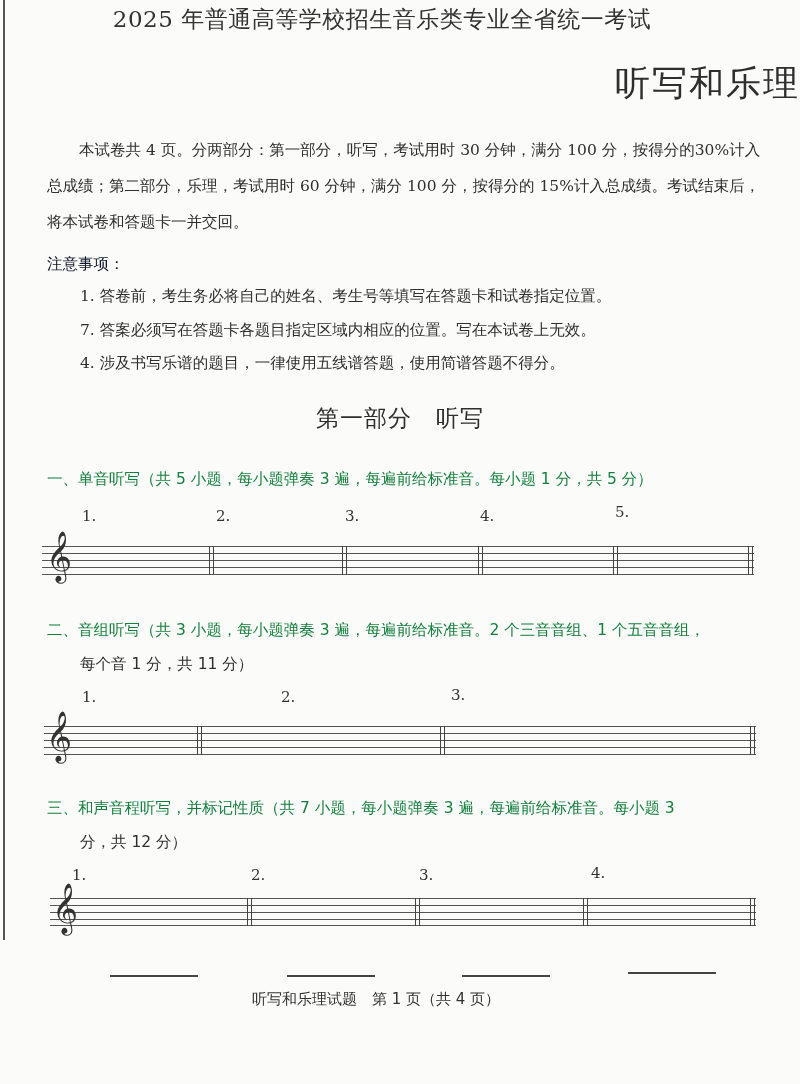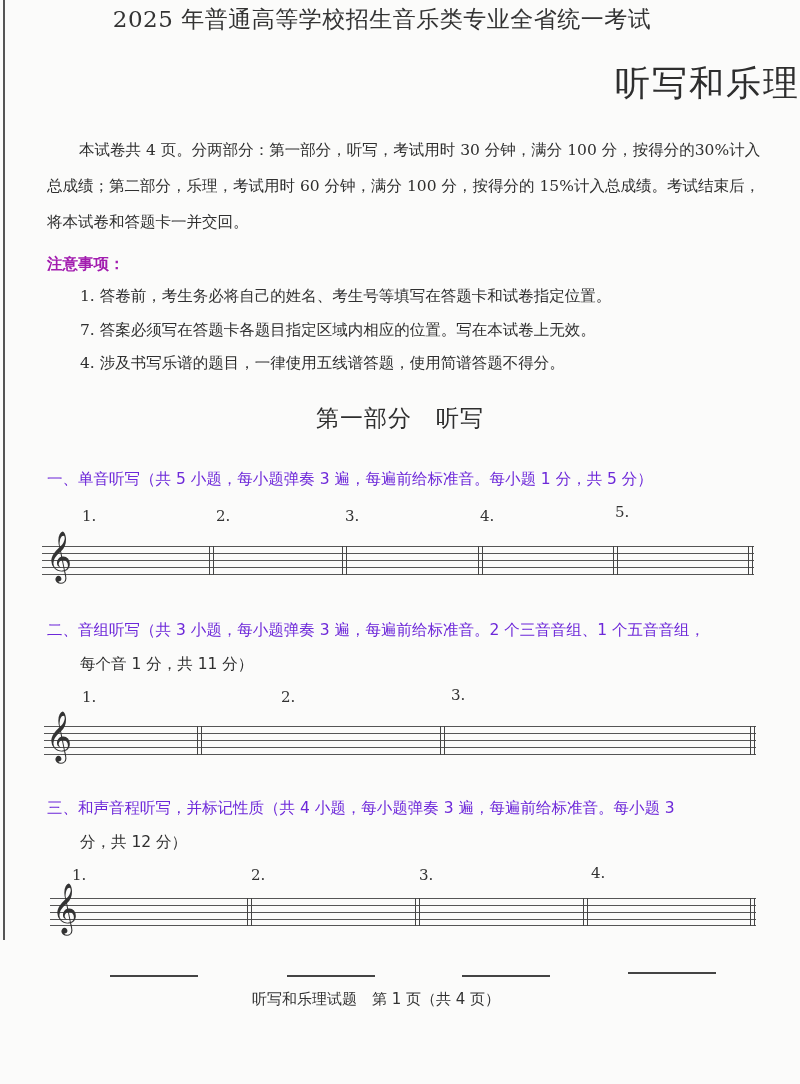--- a/index.html
+++ b/index.html
@@ -8,24 +8,24 @@
       background: #fbfbfa;
       font-family: "DejaVu Serif", "Liberation Serif", serif;
       color: #2a2a2a;
     }
     .page-border { position: absolute; left: 3px; top: 0; width: 2px; height: 940px; background: #555; }
     .abs { position: absolute; white-space: nowrap; }
     .exam-title { left: 0; width: 764px; top: 4px; text-align: center; font-size: 23px; letter-spacing: 0.5px; color: #333; }
     .paper-title { left: 0; width: 800px; top: 60px; text-align: right; font-size: 35px; font-family: "DejaVu Sans", sans-serif; color: #2e2e2e; letter-spacing: 2px; }
     .intro { left: 47px; width: 720px; top: 132px; font-size: 15.5px; line-height: 36px; white-space: normal; color: #2f2f2f; }
     .intro p { margin: 0; text-indent: 32px; }
-    .notes-heading { left: 47px; top: 254px; font-size: 15.5px; font-weight: bold; font-family: "DejaVu Sans", sans-serif; color: #a21caf; }
+    .notes-heading { left: 47px; top: 254px; font-size: 15.5px; font-weight: normal; font-family: "DejaVu Sans", sans-serif; color: #0f172a; }
     .note { left: 80px; font-size: 15.5px; color: #2f2f2f; text-align: right; }
     .section-title { left: 0; width: 800px; top: 403px; text-align: center; font-size: 23px; font-family: "DejaVu Sans", sans-serif; color: #2e2e2e; letter-spacing: 1px; }
-    .q-heading { left: 47px; font-size: 15.5px; font-family: "DejaVu Sans", sans-serif; color: #6d28d9; }
+    .q-heading { left: 47px; font-size: 15.5px; font-family: "DejaVu Sans", sans-serif; color: #15803d; }
     .q-sub { left: 80px; font-size: 15.5px; font-family: "DejaVu Sans", sans-serif; color: #2f2f2f; }
     .num { font-size: 15px; color: #333; }
     .staff { position: absolute; }
     .staff .line { position: absolute; left: 0; right: 0; height: 1.3px; background: #555; }
     .barline { position: absolute; width: 5px; border-left: 1.5px solid #444; border-right: 1.5px solid #444; box-sizing: border-box; }
     .clef { position: absolute; font-family: "DejaVu Sans", sans-serif; font-size: 44px; color: #333; line-height: 1; }
     .blank { position: absolute; top: 975px; height: 1.5px; width: 88px; background: #444; }
     .footer { left: 0; width: 752px; top: 990px; text-align: center; font-size: 15px; font-family: "DejaVu Sans", sans-serif; color: #333; }
   </style>
 </head>
@@ -79,21 +79,21 @@
     <div class="line" style="top:7px"></div>
     <div class="line" style="top:14px"></div>
     <div class="line" style="top:21px"></div>
     <div class="line" style="top:28px"></div>
   <div class="clef" style="left:2px;top:-12px">𝄞</div>
   <div class="barline" style="left:153px;top:0;height:29px"></div>
   <div class="barline" style="left:396px;top:0;height:29px"></div>
   <div class="barline" style="left:706px;top:0;height:29px"></div>
 </div>
 
-<div class="abs q-heading" style="top:798px">三、和声音程听写，并标记性质（共 4 小题，每小题弹奏 3 遍，每遍前给标准音。每小题 3</div>
+<div class="abs q-heading" style="top:798px">三、和声音程听写，并标记性质（共 7 小题，每小题弹奏 3 遍，每遍前给标准音。每小题 3</div>
 <div class="abs q-sub" style="top:832px">分，共 12 分）</div>
 <div class="abs num" style="left:72px;top:866px">1.</div>
 <div class="abs num" style="left:251px;top:866px">2.</div>
 <div class="abs num" style="left:419px;top:866px">3.</div>
 <div class="abs num" style="left:591px;top:864px">4.</div>
 
 <div class="staff" style="left:50px;top:898px;width:706px;height:28px">
   <div class="line" style="top:0"></div>
     <div class="line" style="top:7px"></div>
     <div class="line" style="top:14px"></div>

